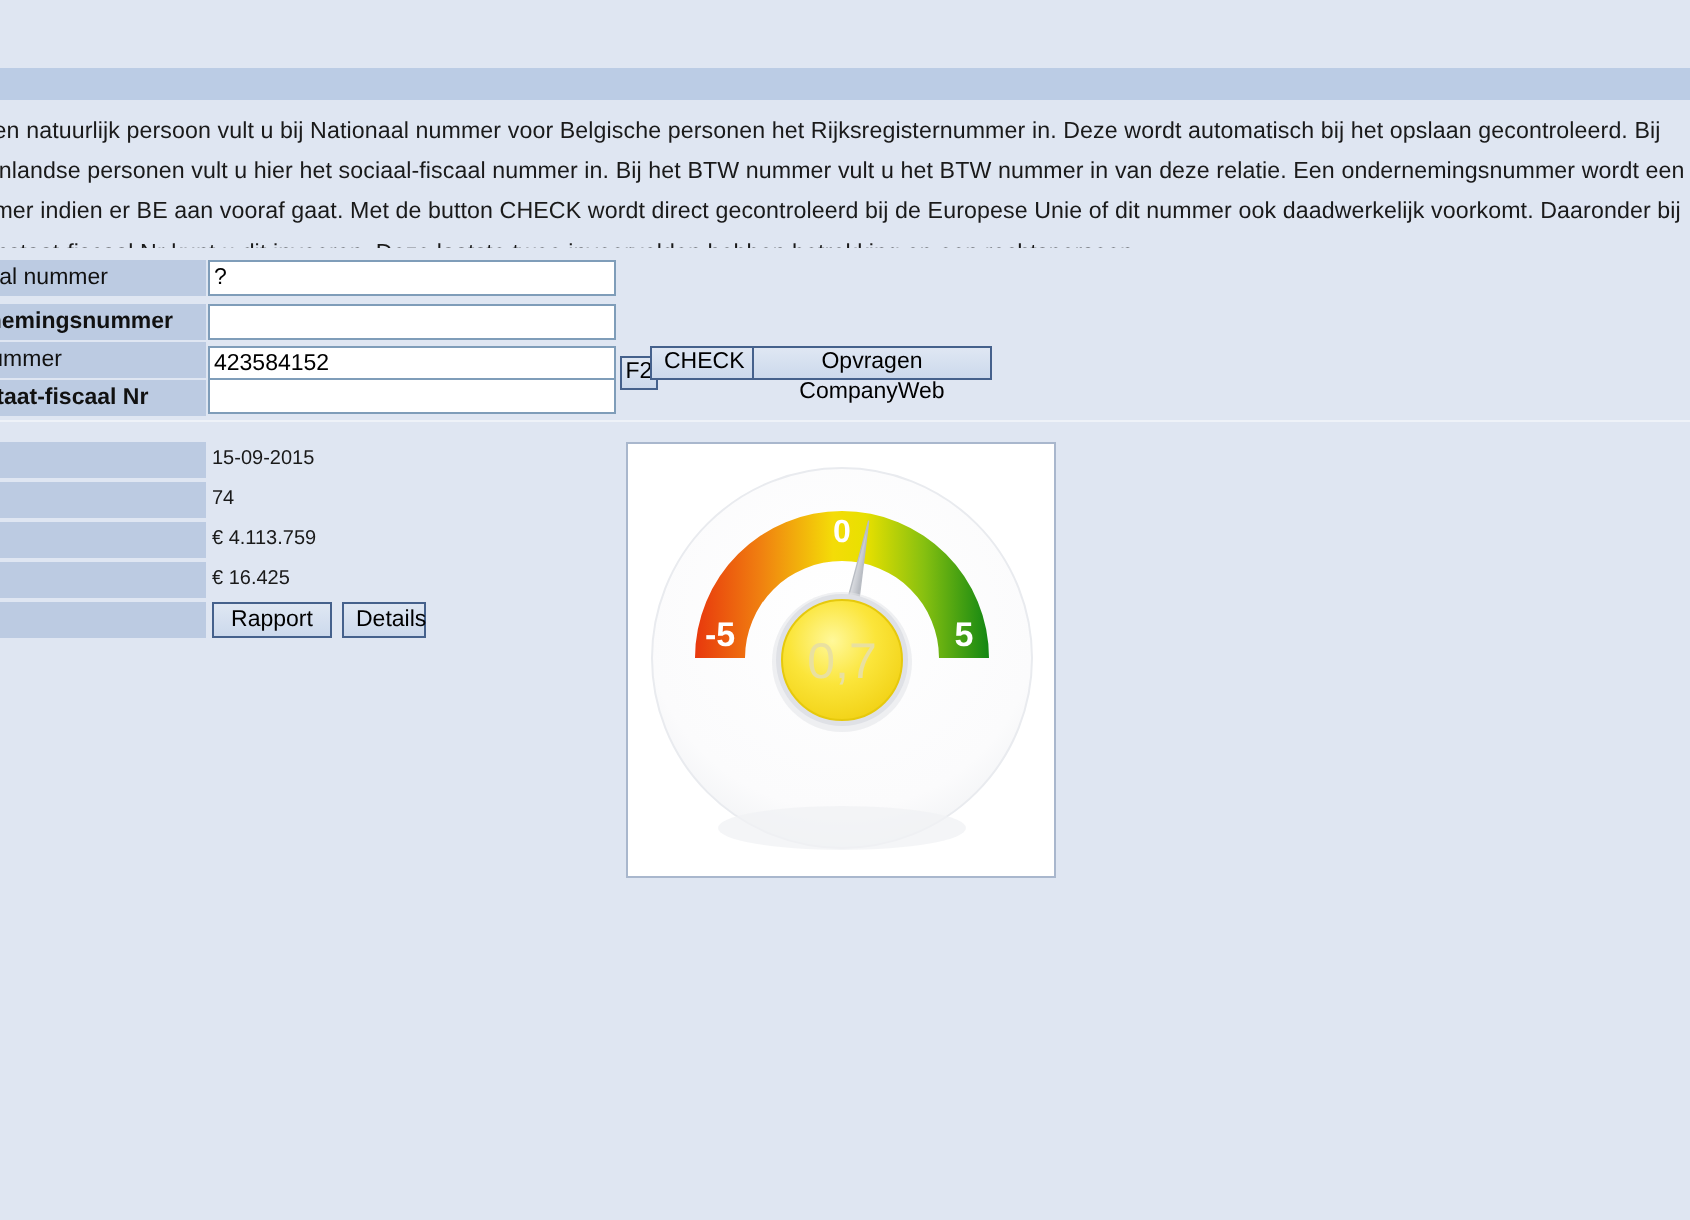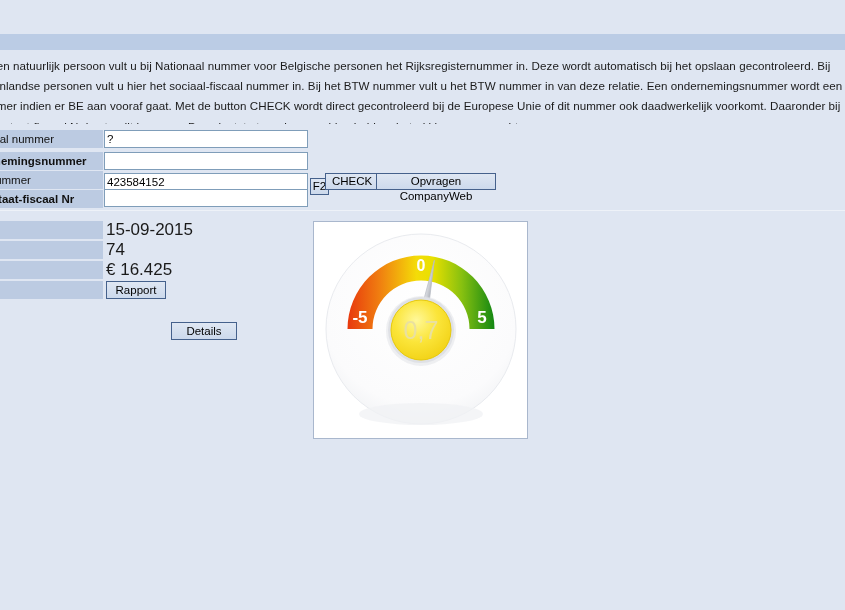--- a/index.html
+++ b/index.html
@@ -128,21 +128,21 @@
     width: 103px;
     height: 18px;
     background: #bccbe2;
     overflow: hidden;
   }
   .dvalue {
     position: absolute;
     left: 106px; top: 0;
     height: 18px;
     line-height: 18px;
-    font-size: 17px;
+    font-size: 10px;
     color: #1a1a1a;
     white-space: nowrap;
   }
 
   
   .gauge-panel {
     position: absolute;
     left: 313px; top: 221px;
     width: 215px; height: 218px;
     box-sizing: border-box;
@@ -196,26 +196,30 @@
     <div class="drow">
       <div class="dlabel"></div>
       <div class="dvalue">15-09-2015</div>
     </div>
     <div class="drow">
       <div class="dlabel"></div>
       <div class="dvalue">74</div>
     </div>
     <div class="drow">
       <div class="dlabel"></div>
+      <div class="dvalue">€ 4.113.759</div>
+    </div>
+    <div class="drow">
+      <div class="dlabel"></div>
       <div class="dvalue">€ 16.425</div>
     </div>
     <div class="drow">
       <div class="dlabel"></div>
       <div class="btn" style="left:106px; top:0px; width:60px; height:18px; line-height:16px;">Rapport</div>
-      <div class="btn" style="left:171px; top:0px; width:66px; height:18px; line-height:16px;margin-top:41px;">Details</div>
+      <div class="btn" style="left:171px; top:0px; width:42px; height:18px; line-height:16px;">Details</div>
     </div>
 
   </div>
 
   <div class="gauge-panel">
     <svg class="gauge-svg" width="213" height="216" viewBox="0 0 213 216">
       <defs>
         <linearGradient id="arcgrad" x1="0" y1="0" x2="1" y2="0">
           <stop offset="0%" stop-color="#e8380d"></stop>
           <stop offset="22%" stop-color="#f07f10"></stop>

